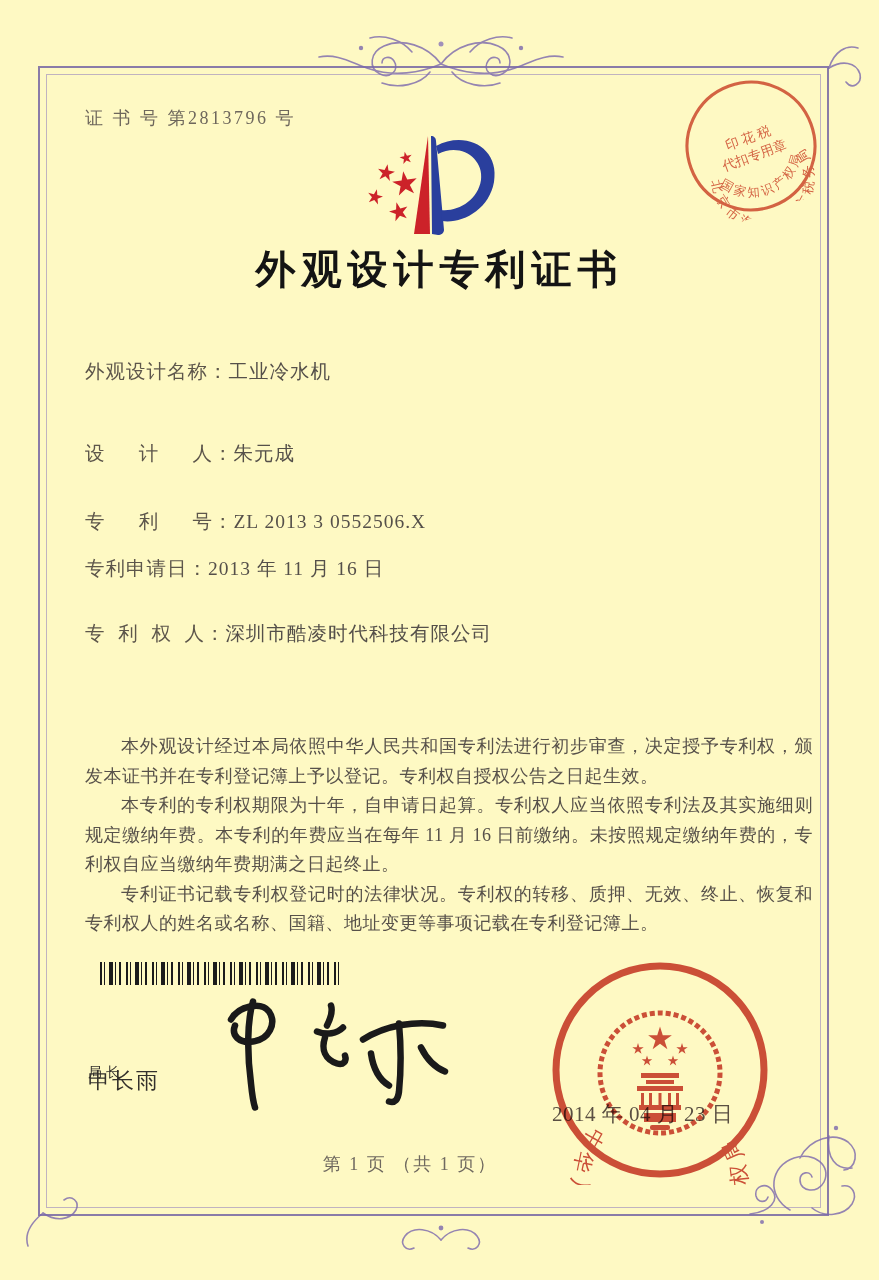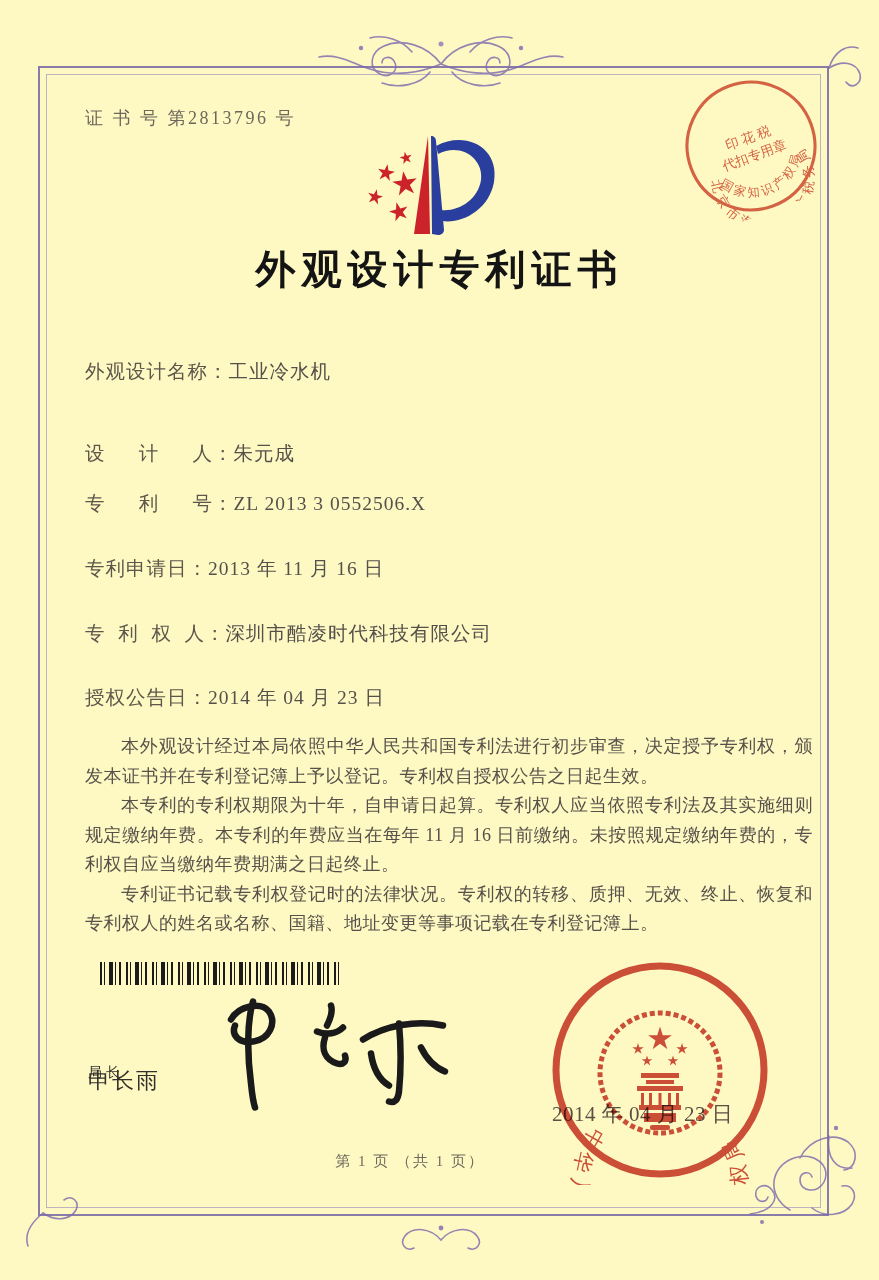--- a/index.html
+++ b/index.html
@@ -30,21 +30,21 @@
   .logo{position:absolute;left:360px;top:126px;width:160px;height:118px;}
   .title{
     position:absolute;left:0;top:242px;width:879px;
     text-align:center;font-size:40px;font-weight:bold;color:#141414;
     letter-spacing:6px;
   }
   
   .field-row{position:absolute;left:85px;font-size:19.5px;color:#5d564b;letter-spacing:1px;white-space:nowrap;}
   .field-row .f-label{color:#5d564b;font-family:Liberation Mono, monospace;}
   .field-row .f-value{color:#55504a;}
-  .fr0{top:358px;} .fr1{top:440px;} .fr2{top:490px;}
+  .fr0{top:358px;} .fr1{top:440px;} .fr2{top:508px;}
   .fr3{top:555px;} .fr4{top:620px;} .fr5{top:684px;}
   
   .body-text{
     position:absolute;left:85px;top:732px;width:728px;
     font-size:18px;line-height:29.5px;color:#57514a;
     text-align:justify;letter-spacing:0.5px;
   }
   .body-text p{margin:0;text-indent:2em;}
   
   .barcode{
@@ -62,21 +62,21 @@
   .seal-date{
     position:absolute;left:552px;top:1100px;
     font-size:21px;color:#5a4f42;letter-spacing:0.5px;z-index:2;
   }
   .seal{position:absolute;left:545px;top:955px;width:230px;height:230px;
     opacity:0.88;mix-blend-mode:multiply;z-index:3;}
   .tax-stamp{position:absolute;left:683px;top:78px;width:136px;height:136px;
     transform:rotate(-20deg);opacity:0.85;mix-blend-mode:multiply;}
   .footer{
     position:absolute;left:0;top:1152px;width:820px;text-align:center;
-    font-size:15px;color:#6f695f;letter-spacing:2px;
+    font-size:18px;color:#6f695f;letter-spacing:2px;
   }
 </style>
 </head>
 <body>
 
 <div class="page">
 
   <div class="frame-outer"></div>
   <div class="frame-inner"></div>
 
@@ -158,23 +158,20 @@
     <span class="f-label">设　 计　 人：</span><span class="f-value">朱元成</span>
   </div>
   <div class="field-row fr2">
     <span class="f-label">专　 利　 号：</span><span class="f-value">ZL 2013 3 0552506.X</span>
   </div>
   <div class="field-row fr3">
     <span class="f-label">专利申请日：</span><span class="f-value">2013 年 11 月 16 日</span>
   </div>
   <div class="field-row fr4">
     <span class="f-label">专 利 权 人：</span><span class="f-value">深圳市酷凌时代科技有限公司</span>
-  </div>
-  <div class="field-row fr5">
-    <span class="f-label">授权公告日：</span><span class="f-value">2014 年 04 月 23 日</span>
   </div>
 
   <div class="body-text">
     <p>本外观设计经过本局依照中华人民共和国专利法进行初步审查，决定授予专利权，颁发本证书并在专利登记簿上予以登记。专利权自授权公告之日起生效。</p>
     <p>本专利的专利权期限为十年，自申请日起算。专利权人应当依照专利法及其实施细则规定缴纳年费。本专利的年费应当在每年 11 月 16 日前缴纳。未按照规定缴纳年费的，专利权自应当缴纳年费期满之日起终止。</p>
     <p>专利证书记载专利权登记时的法律状况。专利权的转移、质押、无效、终止、恢复和专利权人的姓名或名称、国籍、地址变更等事项记载在专利登记簿上。</p>
   </div>
 
   <div class="barcode"></div>
 

